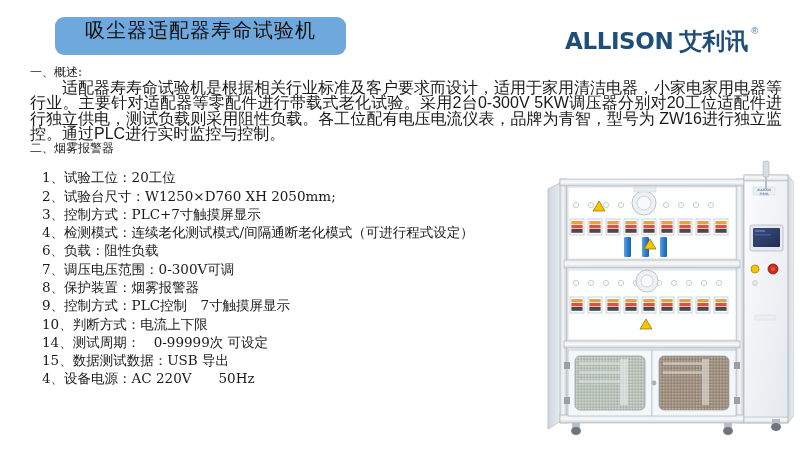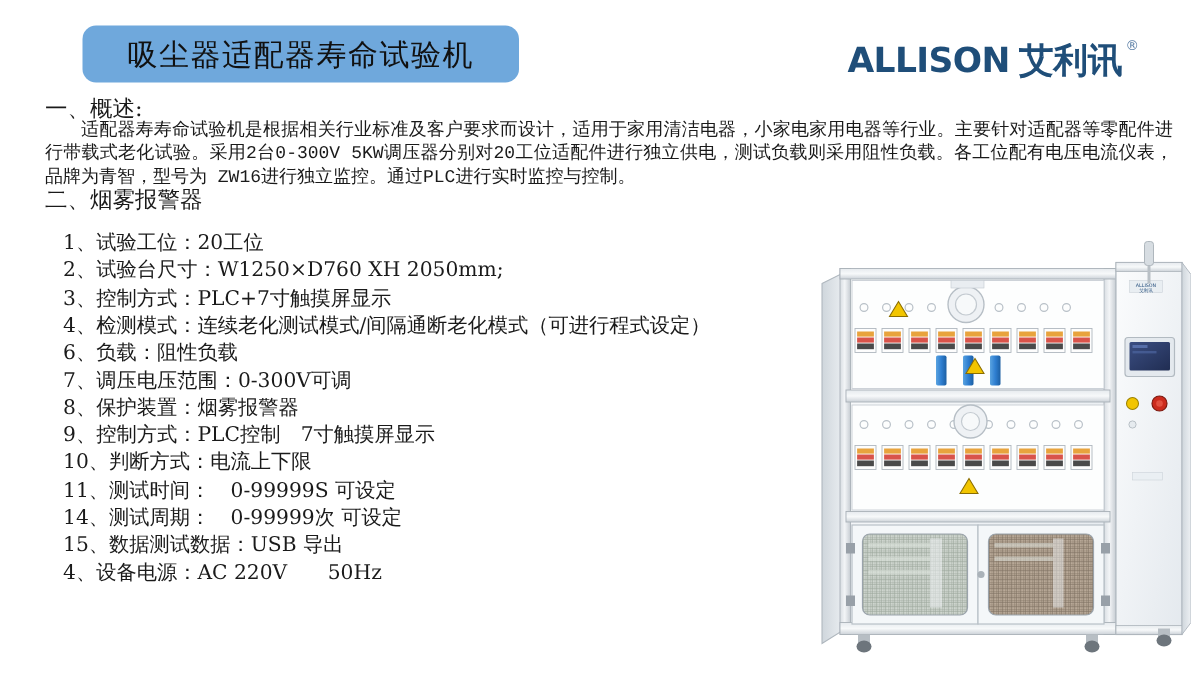--- a/index.html
+++ b/index.html
@@ -12,21 +12,21 @@
     position:relative;
   }
   #page{position:relative;width:800px;height:450px;}
 
   
   .title-banner{
     position:absolute;left:55px;top:17px;
     width:291px;height:38px;
     background:#6fa8dc;
     border-radius:9px;
-    display:flex;align-items:center;justify-content:center;
+    display:flex;align-items:flex-start;justify-content:center;
   }
   .title-banner .title-text{
     font-family:"DejaVu Sans","Liberation Sans",sans-serif;
     font-size:20px;font-weight:400;color:#111;
     letter-spacing:1px;white-space:nowrap;
   }
 
   
   .logo{
     position:absolute;left:565px;top:30px;
@@ -45,27 +45,27 @@
   .logo-r{
     font-family:"DejaVu Sans","Liberation Sans",sans-serif;
     font-size:9px;color:#5b7fa6;margin-left:2px;margin-top:-4px;
   }
 
   
   .content{
     position:absolute;left:30px;top:65px;width:752px;
   }
   .sec-head{
-    font-size:15px;line-height:15.2px;margin:0;
+    font-size:12px;line-height:15.2px;margin:0;
     font-family:"DejaVu Serif","Liberation Serif",serif;
   }
   .para{
-    font-size:12px;line-height:15.2px;margin:0;
+    font-size:16px;line-height:15.2px;margin:0;
     text-indent:2em;text-align:justify;
-    font-family:Liberation Mono, monospace;
+    font-family:Liberation Sans, sans-serif;
   }
   .spec-list{list-style:none;margin:12px;padding:0;}
   .spec-list li{
     font-size:13.5px;line-height:18.3px;
     font-family:"DejaVu Serif","Liberation Serif",serif;
     white-space:pre;
   }
 
   
   .photo{
@@ -96,21 +96,20 @@
     <ul class="spec-list" id="spec-list">
         <li>1、试验工位：20工位</li>
         <li>2、试验台尺寸：W1250×D760 XH 2050mm;</li>
         <li>3、控制方式：PLC+7寸触摸屏显示</li>
         <li>4、检测模式：连续老化测试模式/间隔通断老化模式（可进行程式设定）</li>
         <li>6、负载：阻性负载</li>
         <li>7、调压电压范围：0-300V可调</li>
         <li>8、保护装置：烟雾报警器</li>
         <li>9、控制方式：PLC控制　7寸触摸屏显示</li>
         <li>10、判断方式：电流上下限</li>
-        <li>11、测试时间：　0-99999S 可设定</li>
         <li>14、测试周期：　0-99999次 可设定</li>
         <li>15、数据测试数据：USB 导出</li>
         <li>4、设备电源：AC 220V　　50Hz</li>
       </ul>
   </div>
 
   <div class="photo">
     <svg width="322" height="290" viewBox="0 0 322 290" xmlns="http://www.w3.org/2000/svg">
       <defs>
         <linearGradient id="gMetal" x1="0" y1="0" x2="1" y2="0">

